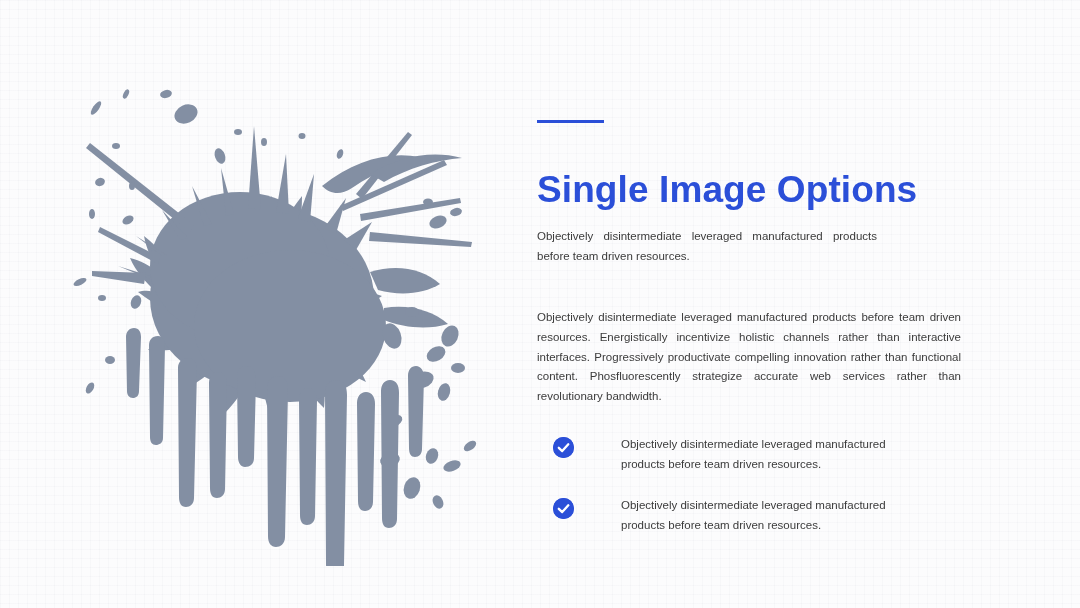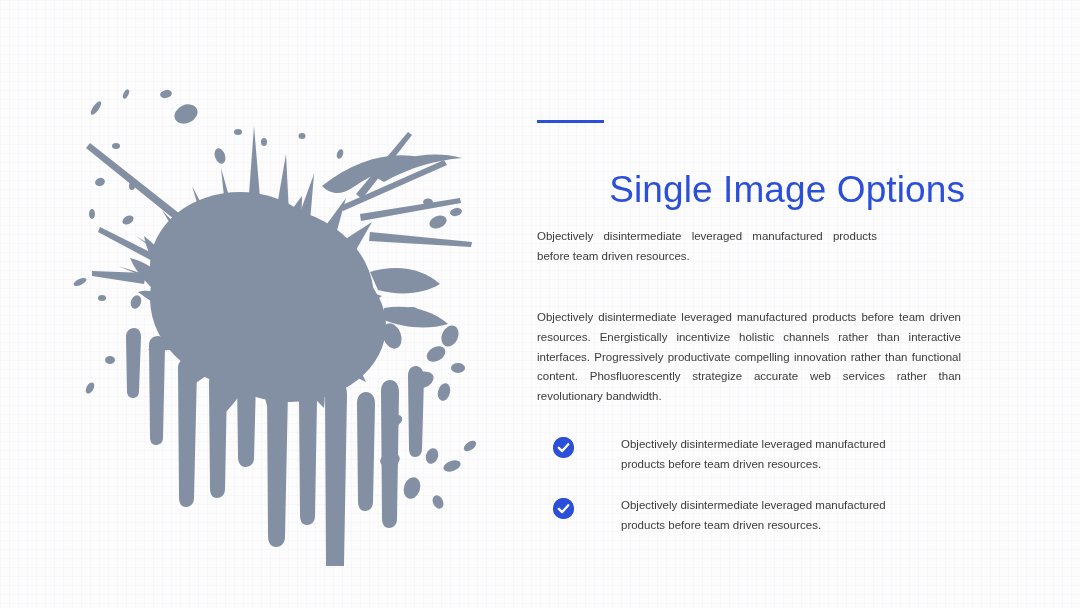--- a/index.html
+++ b/index.html
@@ -28,22 +28,22 @@
   .art svg{display:block;width:100%;height:100%;}
 
   
   .content{
     position:absolute;left:537px;top:120px;width:428px;
   }
   .accent-rule{
     width:67px;height:3px;background:#2b4fd8;margin:0 0 48px 0;
   }
   .title{
-    font-size:37px;line-height:1.05;font-weight:400;color:#2b4fd8;
-    letter-spacing:.1px;margin:0 0 16px 0;white-space:nowrap;text-align:right;
+    font-size:37px;line-height:1.05;font-weight:700;color:#2b4fd8;
+    letter-spacing:.1px;margin:0 0 16px 0;white-space:nowrap;
   }
   .lead{
     font-size:11.5px;line-height:1.75;color:#3b3b3b;
     text-align:justify;margin:0;width:340px;
   }
   .body-copy{
     font-size:11.5px;line-height:1.72;color:#3b3b3b;
     text-align:justify;margin:42px 0 0 0;width:424px;
   }
   .bullets{

